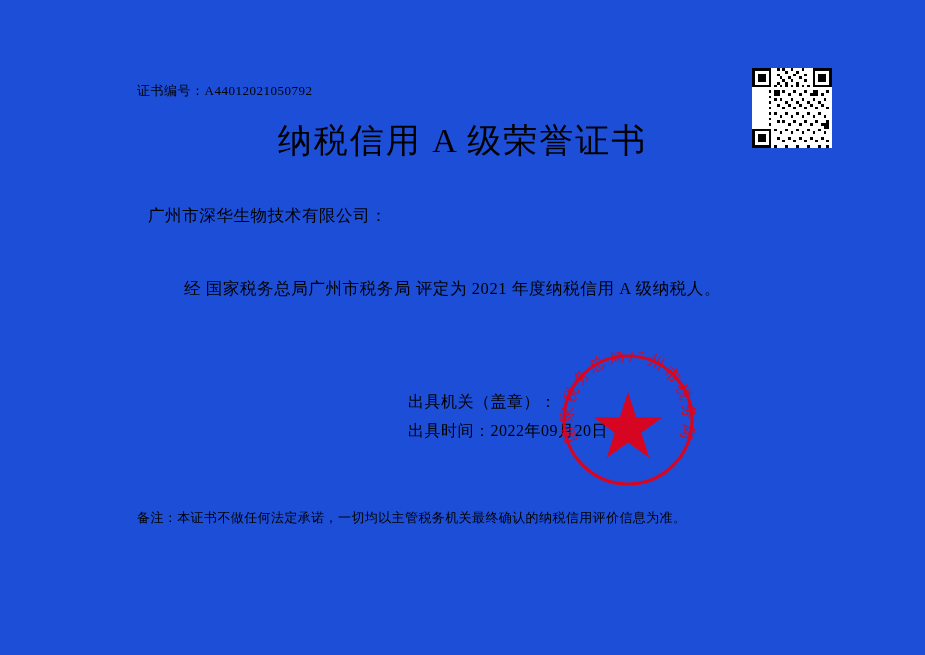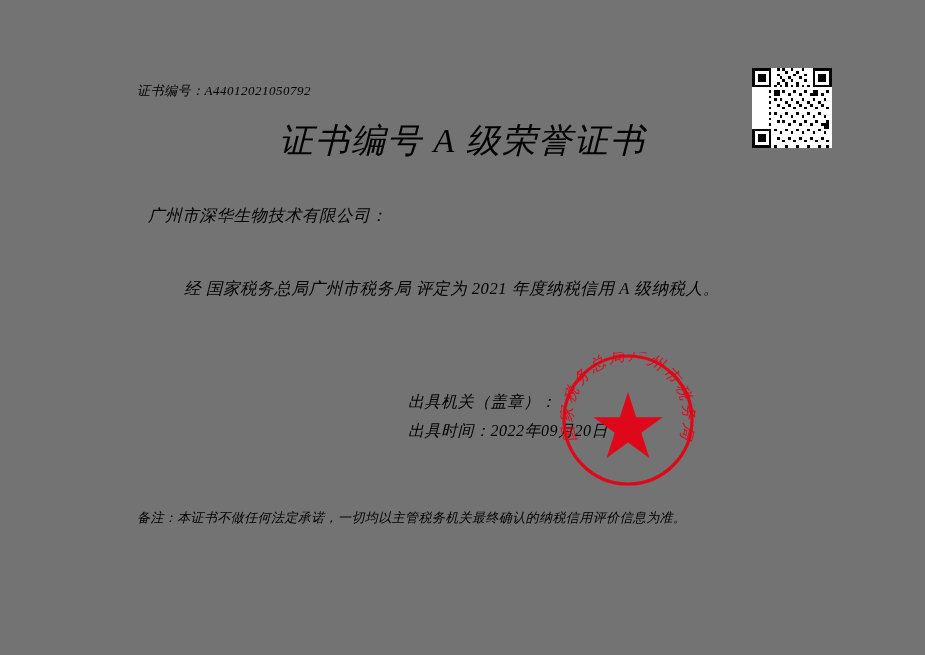--- a/index.html
+++ b/index.html
@@ -15,22 +15,21 @@
     color: #000000;
     overflow: hidden;
   }
 
   .certificate {
     position: absolute;
     left: 0;
     top: 0;
     width: 925px;
     height: 655px;
-    background: #737373;
-    font-style: italic;
+    background: #1d4ed8;
   }
 
   
   .cert-no {
     position: absolute;
     left: 137px;
     top: 82px;
     font-size: 13px;
     letter-spacing: 0.5px;
     white-space: nowrap;
@@ -258,21 +257,21 @@
         <rect x="16" y="28" width="1" height="1"></rect>
           <rect x="20" y="28" width="1" height="1"></rect>
         <rect x="24" y="28" width="1" height="1"></rect>
           <rect x="27" y="28" width="1" height="1"></rect>
         <rect x="22" y="8" width="2" height="2"></rect>
           <rect x="26" y="20" width="2" height="2"></rect>
       </g>
     </svg>
   </div>
 
-  <div class="title">证书编号 A 级荣誉证书</div>
+  <div class="title">纳税信用 A 级荣誉证书</div>
 
   <div class="recipient">广州市深华生物技术有限公司：</div>
 
   <div class="body-text">经 国家税务总局广州市税务局 评定为 2021 年度纳税信用 A 级纳税人。</div>
 
   <div class="issuer-org">出具机关（盖章）：</div>
 
   <div class="issuer-date">出具时间：2022年09月20日</div>
 
   <div class="seal">

